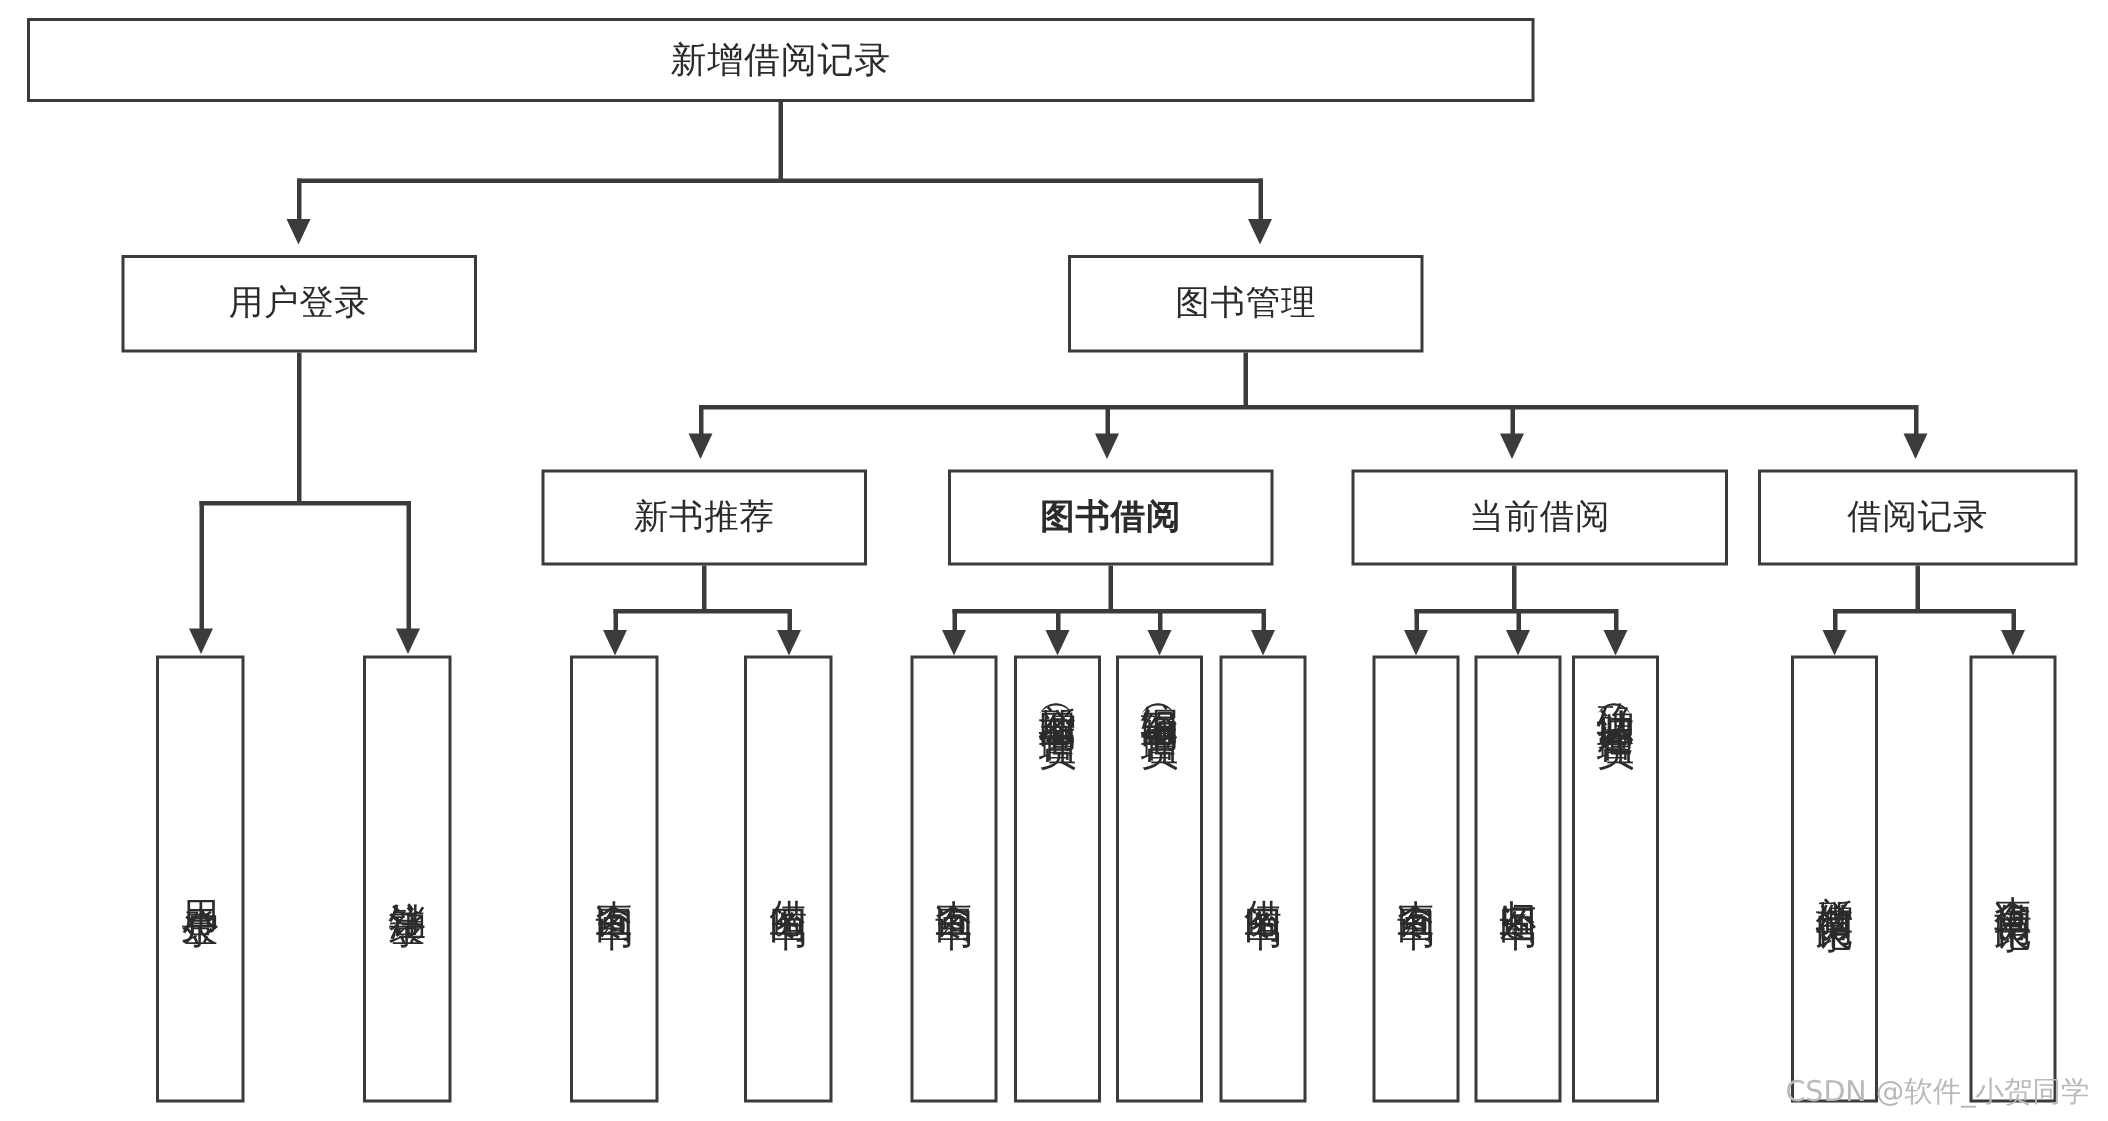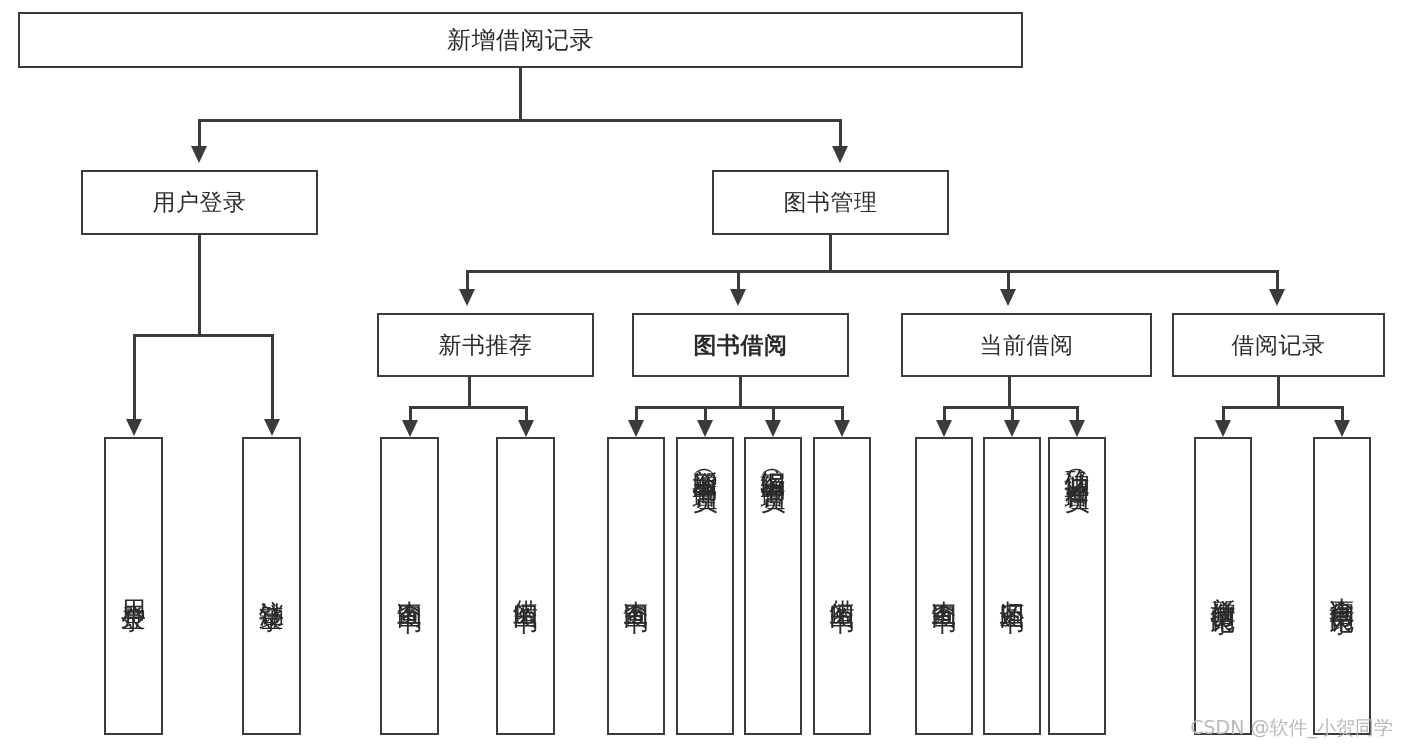--- a/index.html
+++ b/index.html
@@ -124,21 +124,21 @@
   <div class="hline" style="left:466px; top:270px; width:812px;"></div>
   <div class="vline" style="left:466px; top:270px; height:20px;"></div>
   <div class="arrow" style="left:459px; top:289px;"></div>
   <div class="vline" style="left:737px; top:270px; height:20px;"></div>
   <div class="arrow" style="left:730px; top:289px;"></div>
   <div class="vline" style="left:1007px; top:270px; height:20px;"></div>
   <div class="arrow" style="left:1000px; top:289px;"></div>
   <div class="vline" style="left:1276px; top:270px; height:20px;"></div>
   <div class="arrow" style="left:1269px; top:289px;"></div>
 
-  <div class="node h" style="left:377px; top:313px; width:217px; height:64px;">
+  <div class="node h" style="left:361px; top:313px; width:217px; height:64px;">
     <span class="label">新书推荐</span>
   </div>
   <div class="node h" style="left:632px; top:313px; width:217px; height:64px;font-weight:bold;">
     <span class="label">图书借阅</span>
   </div>
   <div class="node h" style="left:901px; top:313px; width:251px; height:64px;">
     <span class="label">当前借阅</span>
   </div>
   <div class="node h" style="left:1172px; top:313px; width:213px; height:64px;">
     <span class="label">借阅记录</span>

